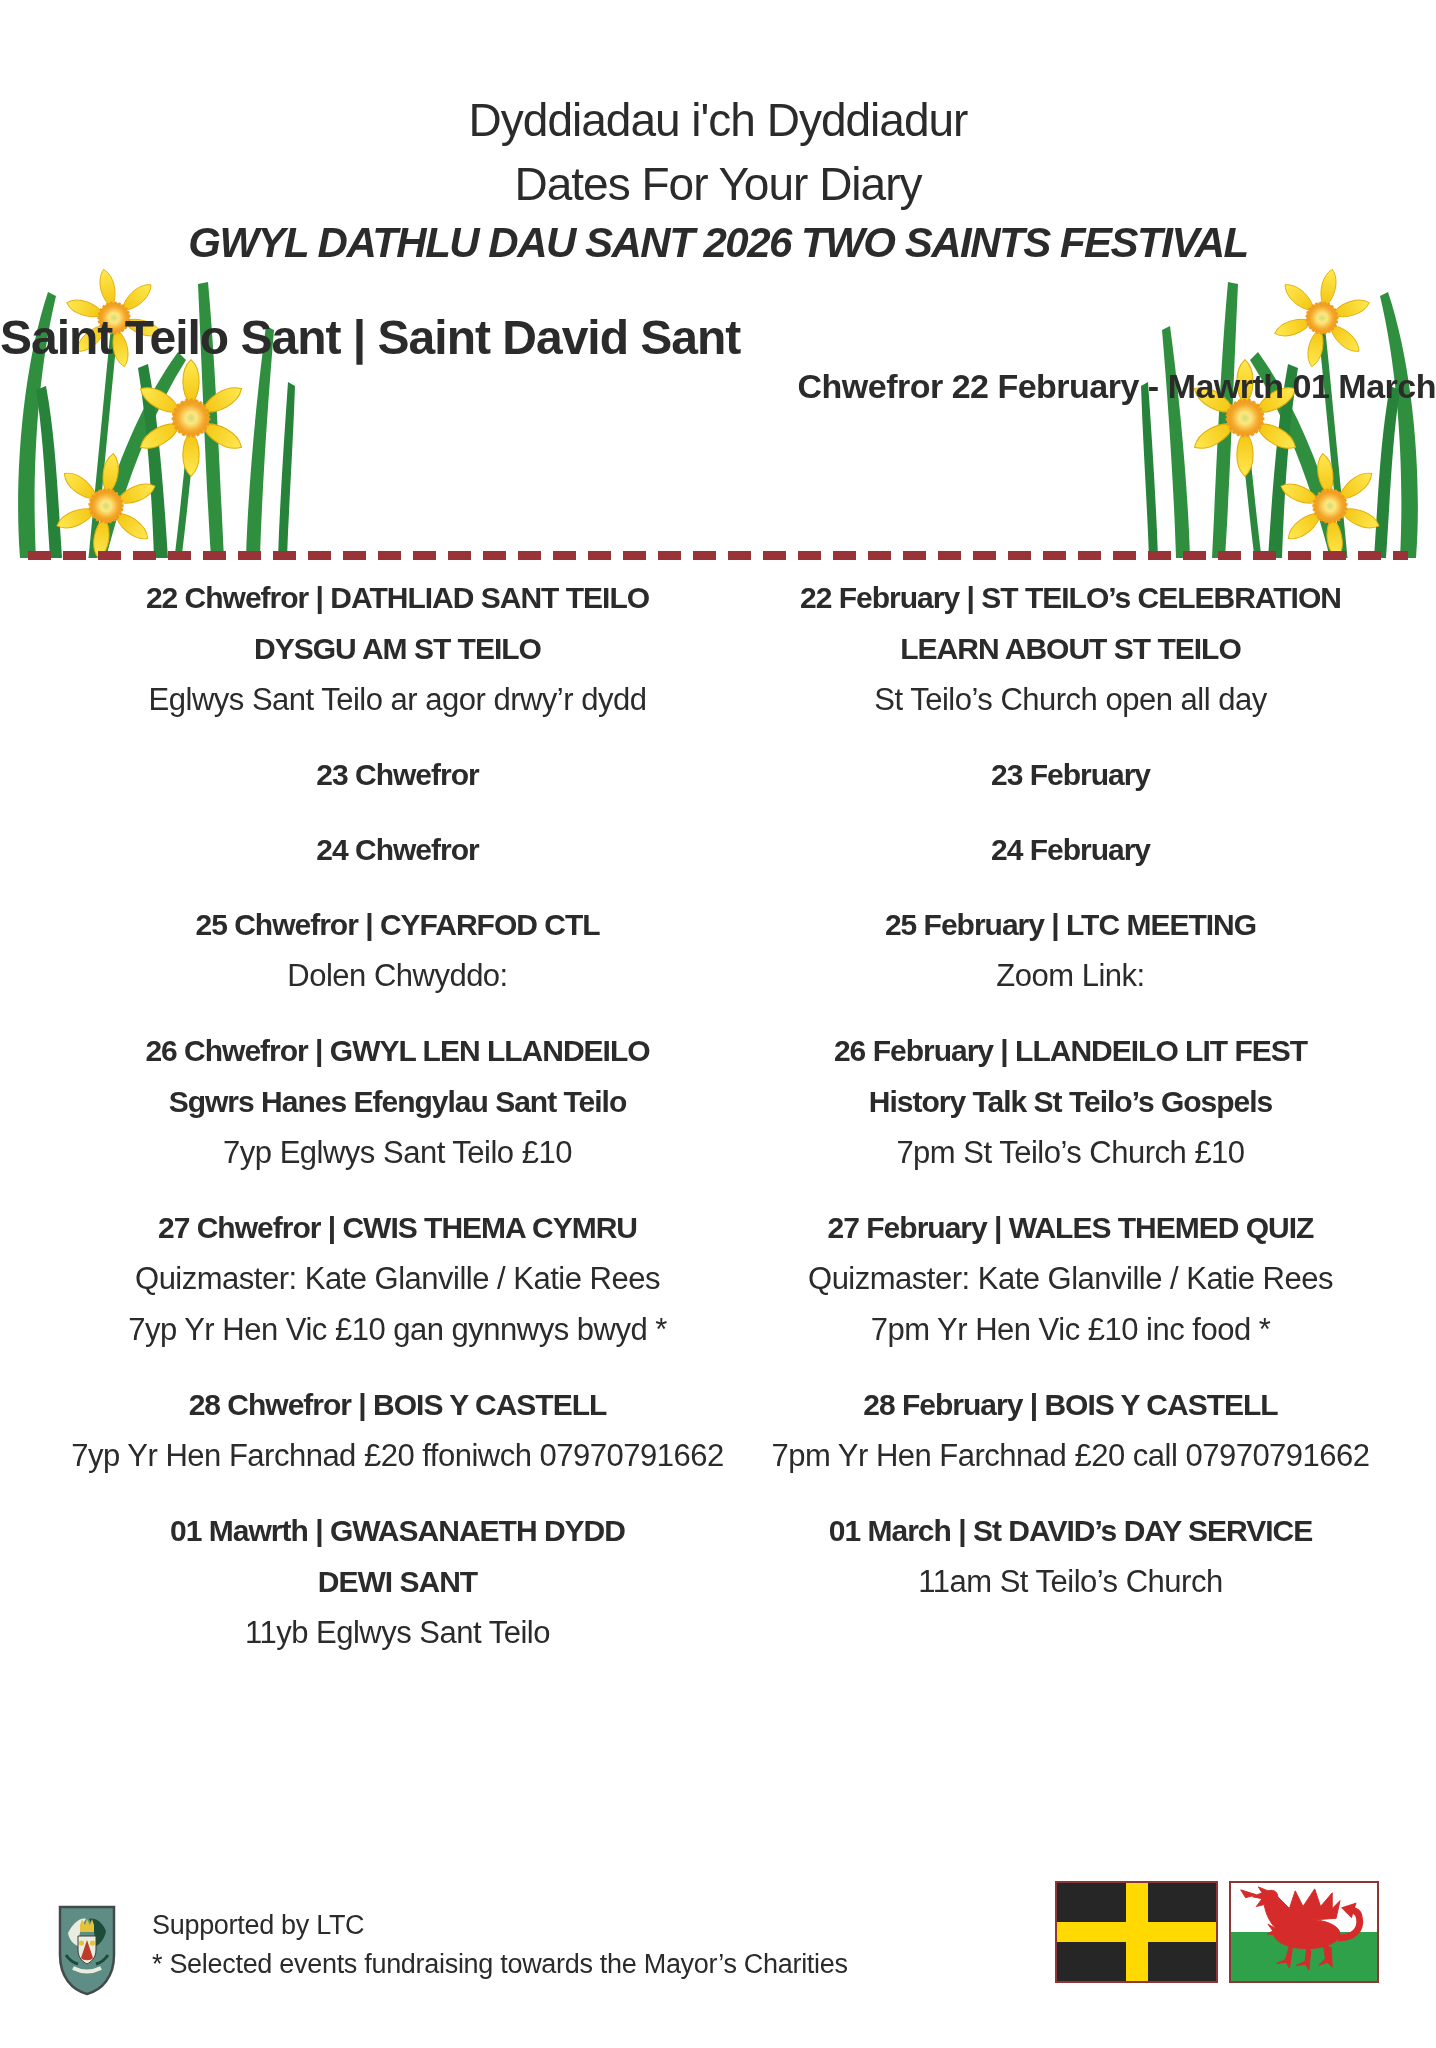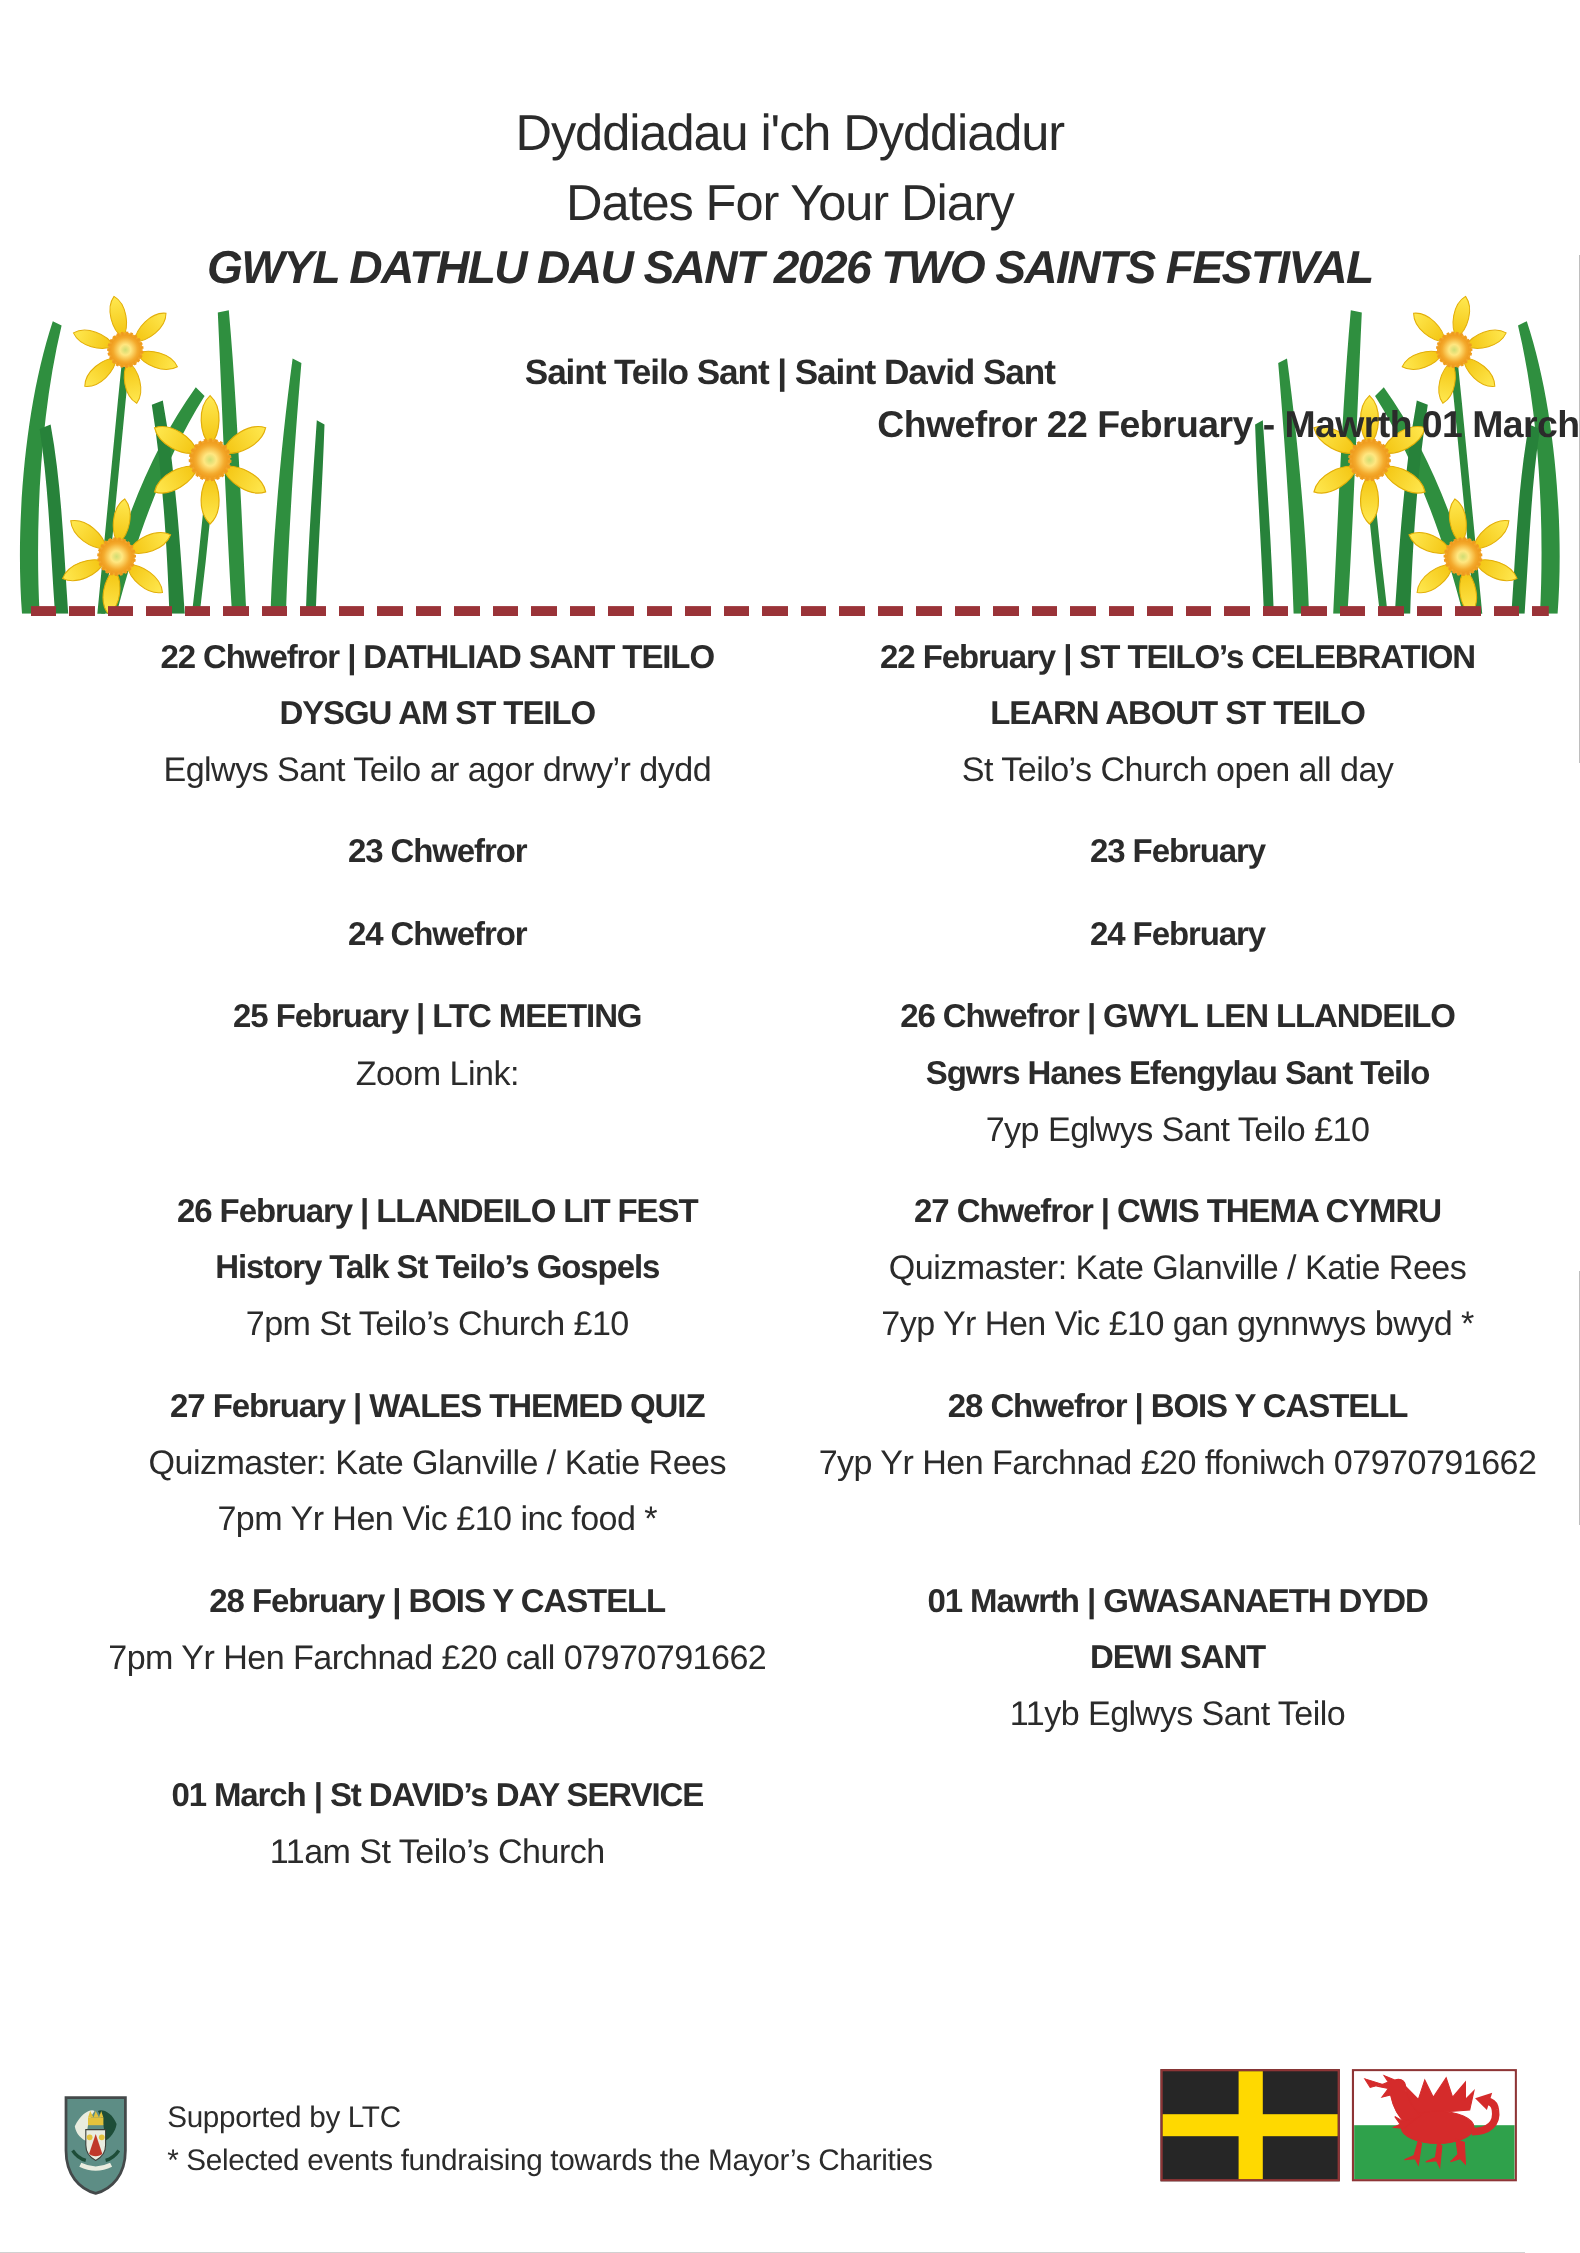--- a/index.html
+++ b/index.html
@@ -9,22 +9,22 @@
     font-family:"Liberation Sans",sans-serif;color:#2b2b2b;
   }
   
   .title-block{position:absolute;top:88px;left:0;width:100%;text-align:center;z-index:3;}
   .title-block p{margin:0;line-height:64px;font-size:46px;font-weight:400;letter-spacing:-1px;}
   .festival-title{
     position:absolute;top:214px;left:0;width:100%;text-align:center;z-index:3;
     font-size:42px;font-weight:700;font-style:italic;letter-spacing:-1.5px;line-height:58px;margin:0;
   }
   .saints-line{
-    position:absolute;top:310px;left:0;width:100%;text-align:center;z-index:3;
-    font-size:32px;font-weight:700;letter-spacing:-1px;line-height:56px;margin:0;
+    position:absolute;top:310px;left:0;width:100%;z-index:3;
+    font-size:48px;font-weight:700;letter-spacing:-1px;line-height:56px;margin:0;
   }
   .date-range{
     position:absolute;top:364px;left:0;width:100%;text-align:right;z-index:3;
     font-size:34px;font-weight:700;letter-spacing:-0.5px;line-height:44px;margin:0;
   }
   
   .daffs{position:absolute;top:240px;width:292px;height:318px;z-index:1;}
   .daffs.left{left:6px;}
   .daffs.right{left:1138px;transform:scaleX(-1);}
   
@@ -143,20 +143,24 @@
     </div>
 
     <div class="cell">
       <p class="hd">24 Chwefror</p>
     </div>
     <div class="cell">
       <p class="hd">24 February</p>
     </div>
 
     <div class="cell">
+      <p class="hd">25 Chwefror | CYFARFOD CTL</p>
+      <p class="bd">Dolen Chwyddo:</p>
+    </div>
+    <div class="cell">
       <p class="hd">25 February | LTC MEETING</p>
       <p class="bd">Zoom Link:</p>
     </div>
 
     <div class="cell">
       <p class="hd">26 Chwefror | GWYL LEN LLANDEILO</p>
       <p class="hd">Sgwrs Hanes Efengylau Sant Teilo</p>
       <p class="bd">7yp Eglwys Sant Teilo £10</p>
     </div>
     <div class="cell">

